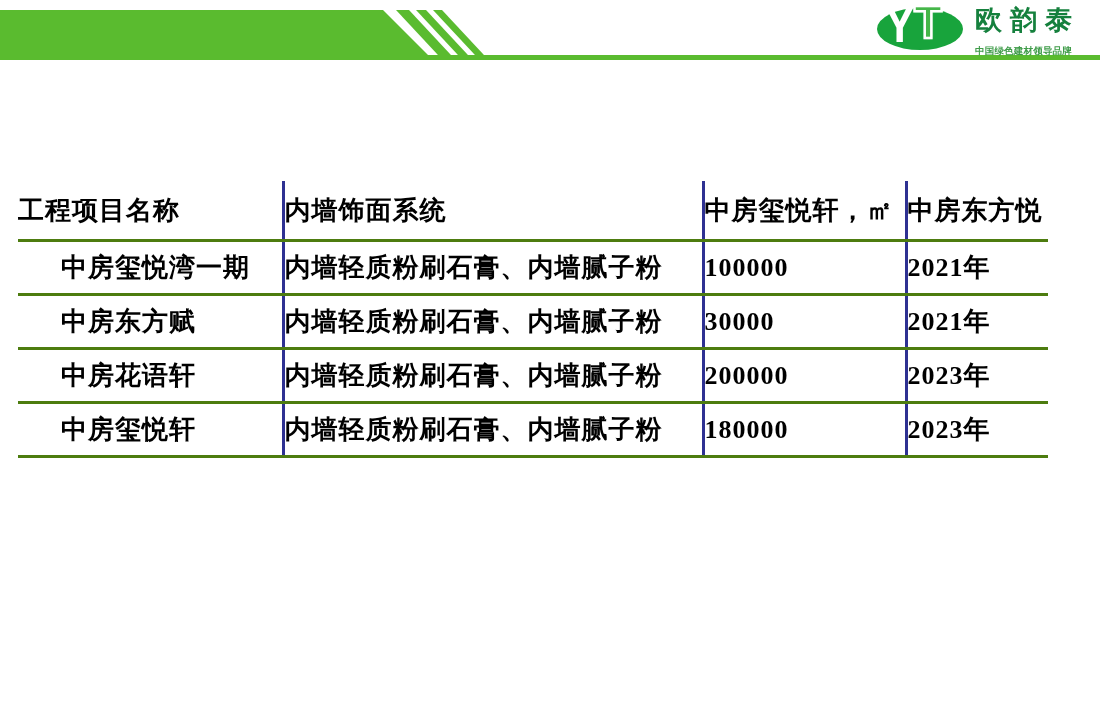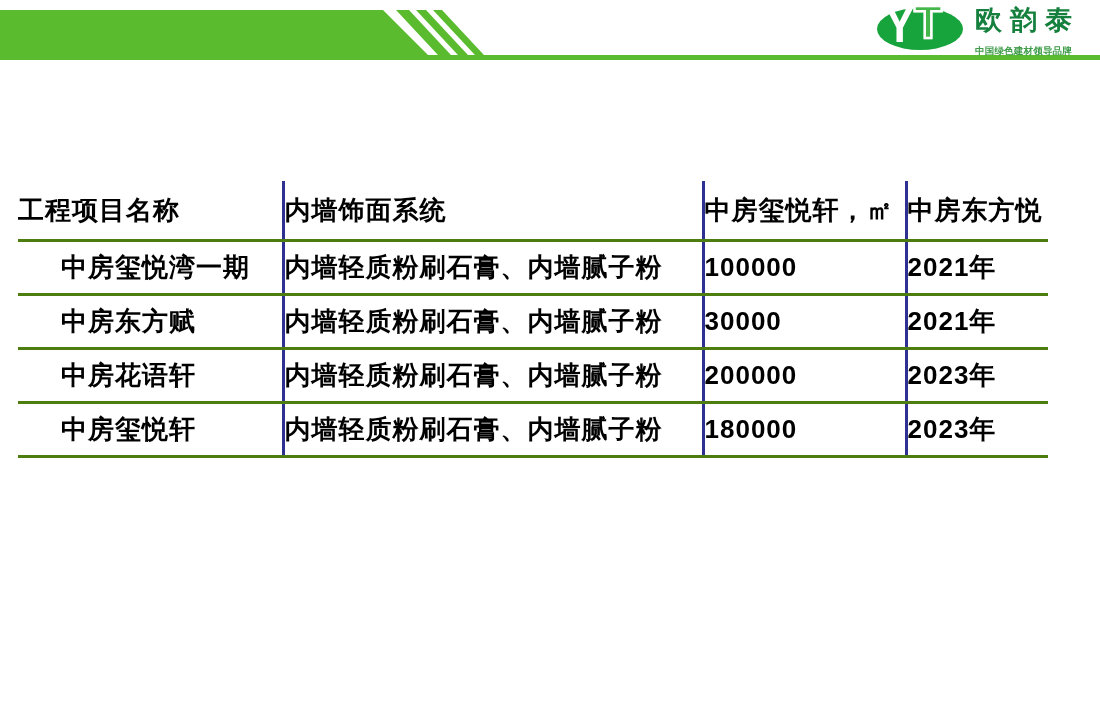--- a/index.html
+++ b/index.html
@@ -63,21 +63,21 @@
   table.projects th, table.projects td {
     border-bottom:3px solid #4d7c0f;
     font-weight:700; color:#000000; font-size:26px; letter-spacing:1px;
     text-align:left; vertical-align:middle; padding:0;
     white-space:nowrap; overflow:visible;
   }
   table.projects th:not(:last-child), table.projects td:not(:last-child) {
     border-right:3px solid #2E3192;
   }
   table.projects th { height:58px; }
-  table.projects td { height:51px; }
+  table.projects td { height:51px;font-family:Liberation Serif, serif; }
   tbody tr:nth-child(-n+4) td:first-child { padding-left:43px; }
   tbody tr:nth-child(n+5)  td:first-child { padding-left:9px; }
 </style>
 </head>
 <body>
 
 <div class="page">
 
   <header>
     <div class="banner-underline"></div>

